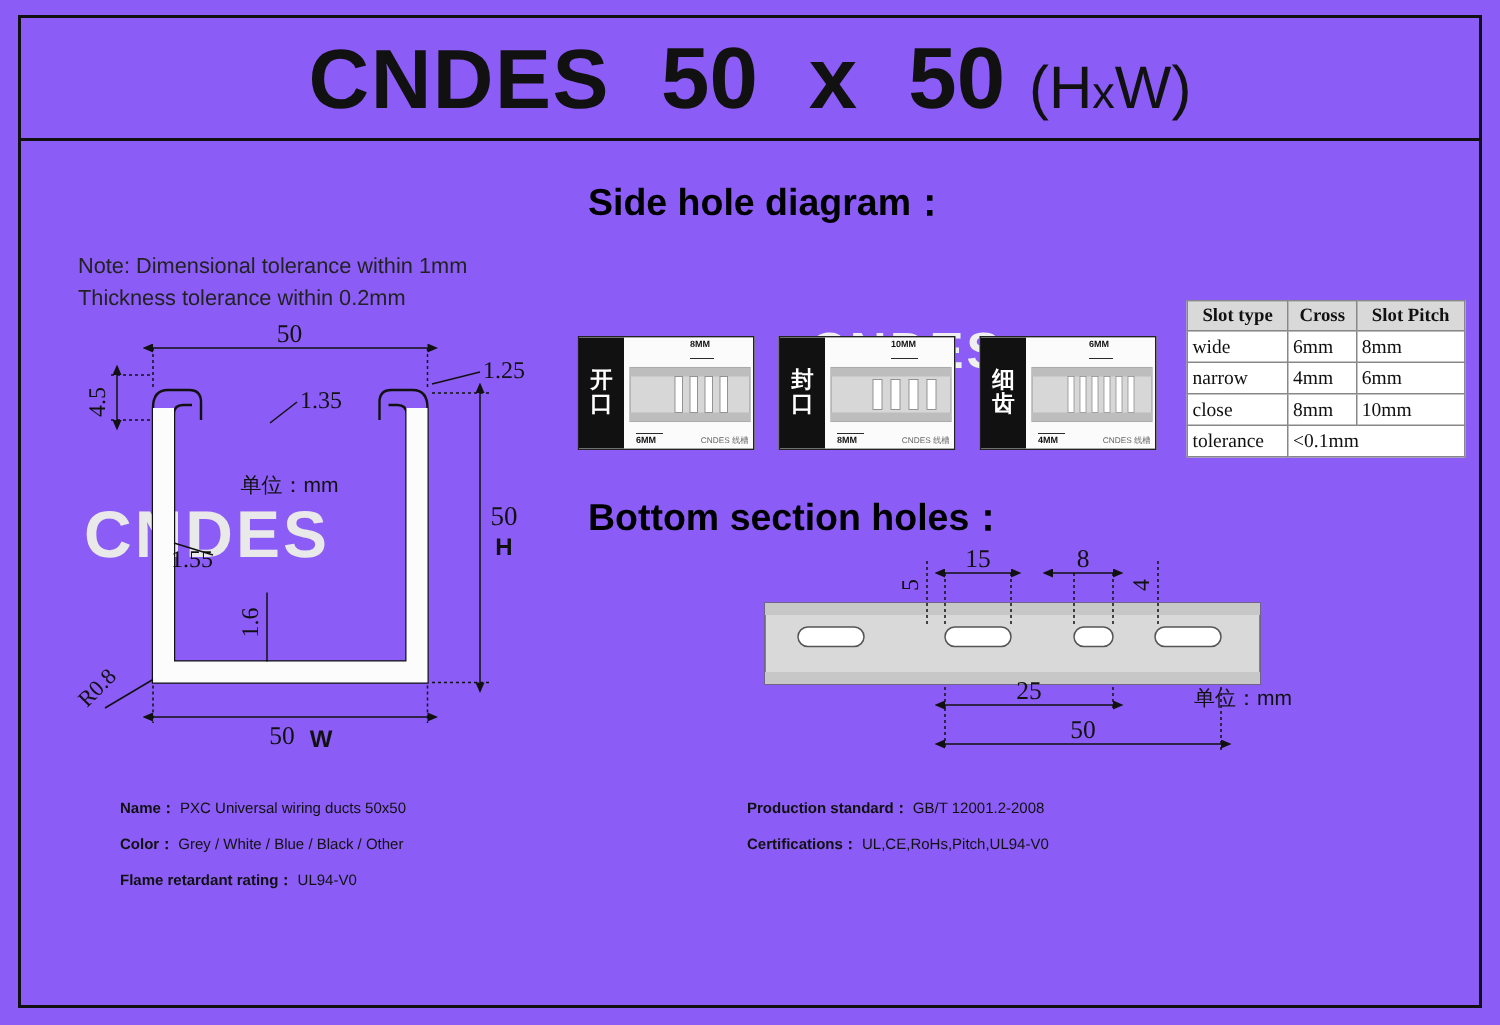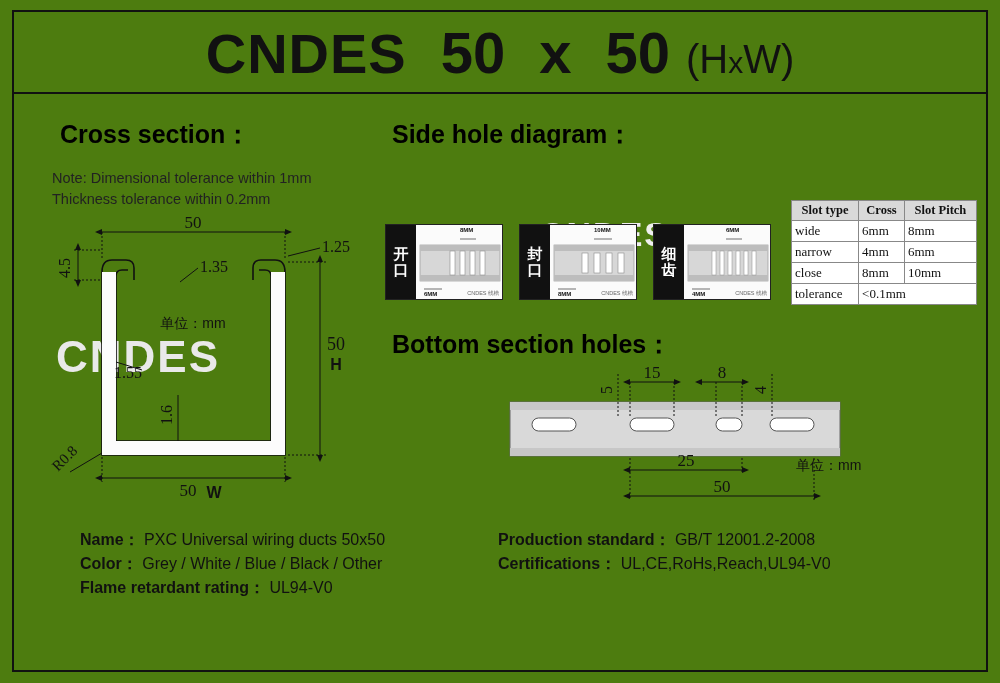--- a/index.html
+++ b/index.html
@@ -8,21 +8,21 @@
     background: #ffffff;
   }
   body {
     font-family: "Liberation Sans", sans-serif;
     color: #111;
   }
   #page {
     position: relative;
     width: 1000px;
     height: 683px;
-    background: #4d7c0f;
+    background: #8b5cf6;
     overflow: hidden;
     text-decoration: underline;
   }
   .outer-frame {
     position: absolute;
     left: 12px;
     top: 10px;
     width: 976px;
     height: 662px;
     border: 2px solid #111;
@@ -181,21 +181,21 @@
     font-weight: bold;
     font-size: 12.5px;
   }
 
   
   #bottom-svg { position: absolute; left: 470px; top: 360px; }
 
   
   .spec {
     position: absolute;
-    font-size: 16px;
+    font-size: 10px;
     line-height: 24px;
     color: #111;
   }
   .spec .k {
     font-weight: bold;
   }
   #spec-left { left: 80px; top: 528px; }
   #spec-right { left: 498px; top: 528px; }
   .spec-row { white-space: nowrap; }
 </style>
@@ -209,21 +209,20 @@
   <div class="title-bar">
     <div class="title-inner">
       <span class="brand">CNDES</span>
       <span class="dims">50</span>
       <span class="dims x">x</span>
       <span class="dims">50</span>
       <span class="hxw">(H<span class="small">x</span>W)</span>
     </div>
   </div>
 
-  <div class="section-title" id="cross-title">Cross section：</div>
   <div class="section-title" id="side-title">Side hole diagram：</div>
   <div class="section-title" id="bottom-title">Bottom section holes：</div>
 
   <div class="note">
     <div>Note: Dimensional tolerance within 1mm</div>
     <div>Thickness tolerance within 0.2mm</div>
   </div>
 
   <div class="wm" id="wm-left">CNDES</div>
   <div class="wm" id="wm-mid">CNDES</div>
@@ -504,17 +503,17 @@
     </div>
   </div>
 
   <div class="spec" id="spec-right">
     <div class="spec-row">
       <span class="k">Production standard：</span>
       <span class="v">GB/T 12001.2-2008</span>
     </div>
     <div class="spec-row">
       <span class="k">Certifications：</span>
-      <span class="v">UL,CE,RoHs,Reach,UL94-V0</span>
+      <span class="v">UL,CE,RoHs,Pitch,UL94-V0</span>
     </div>
   </div>
 
 </div>
 
 </body></html>

